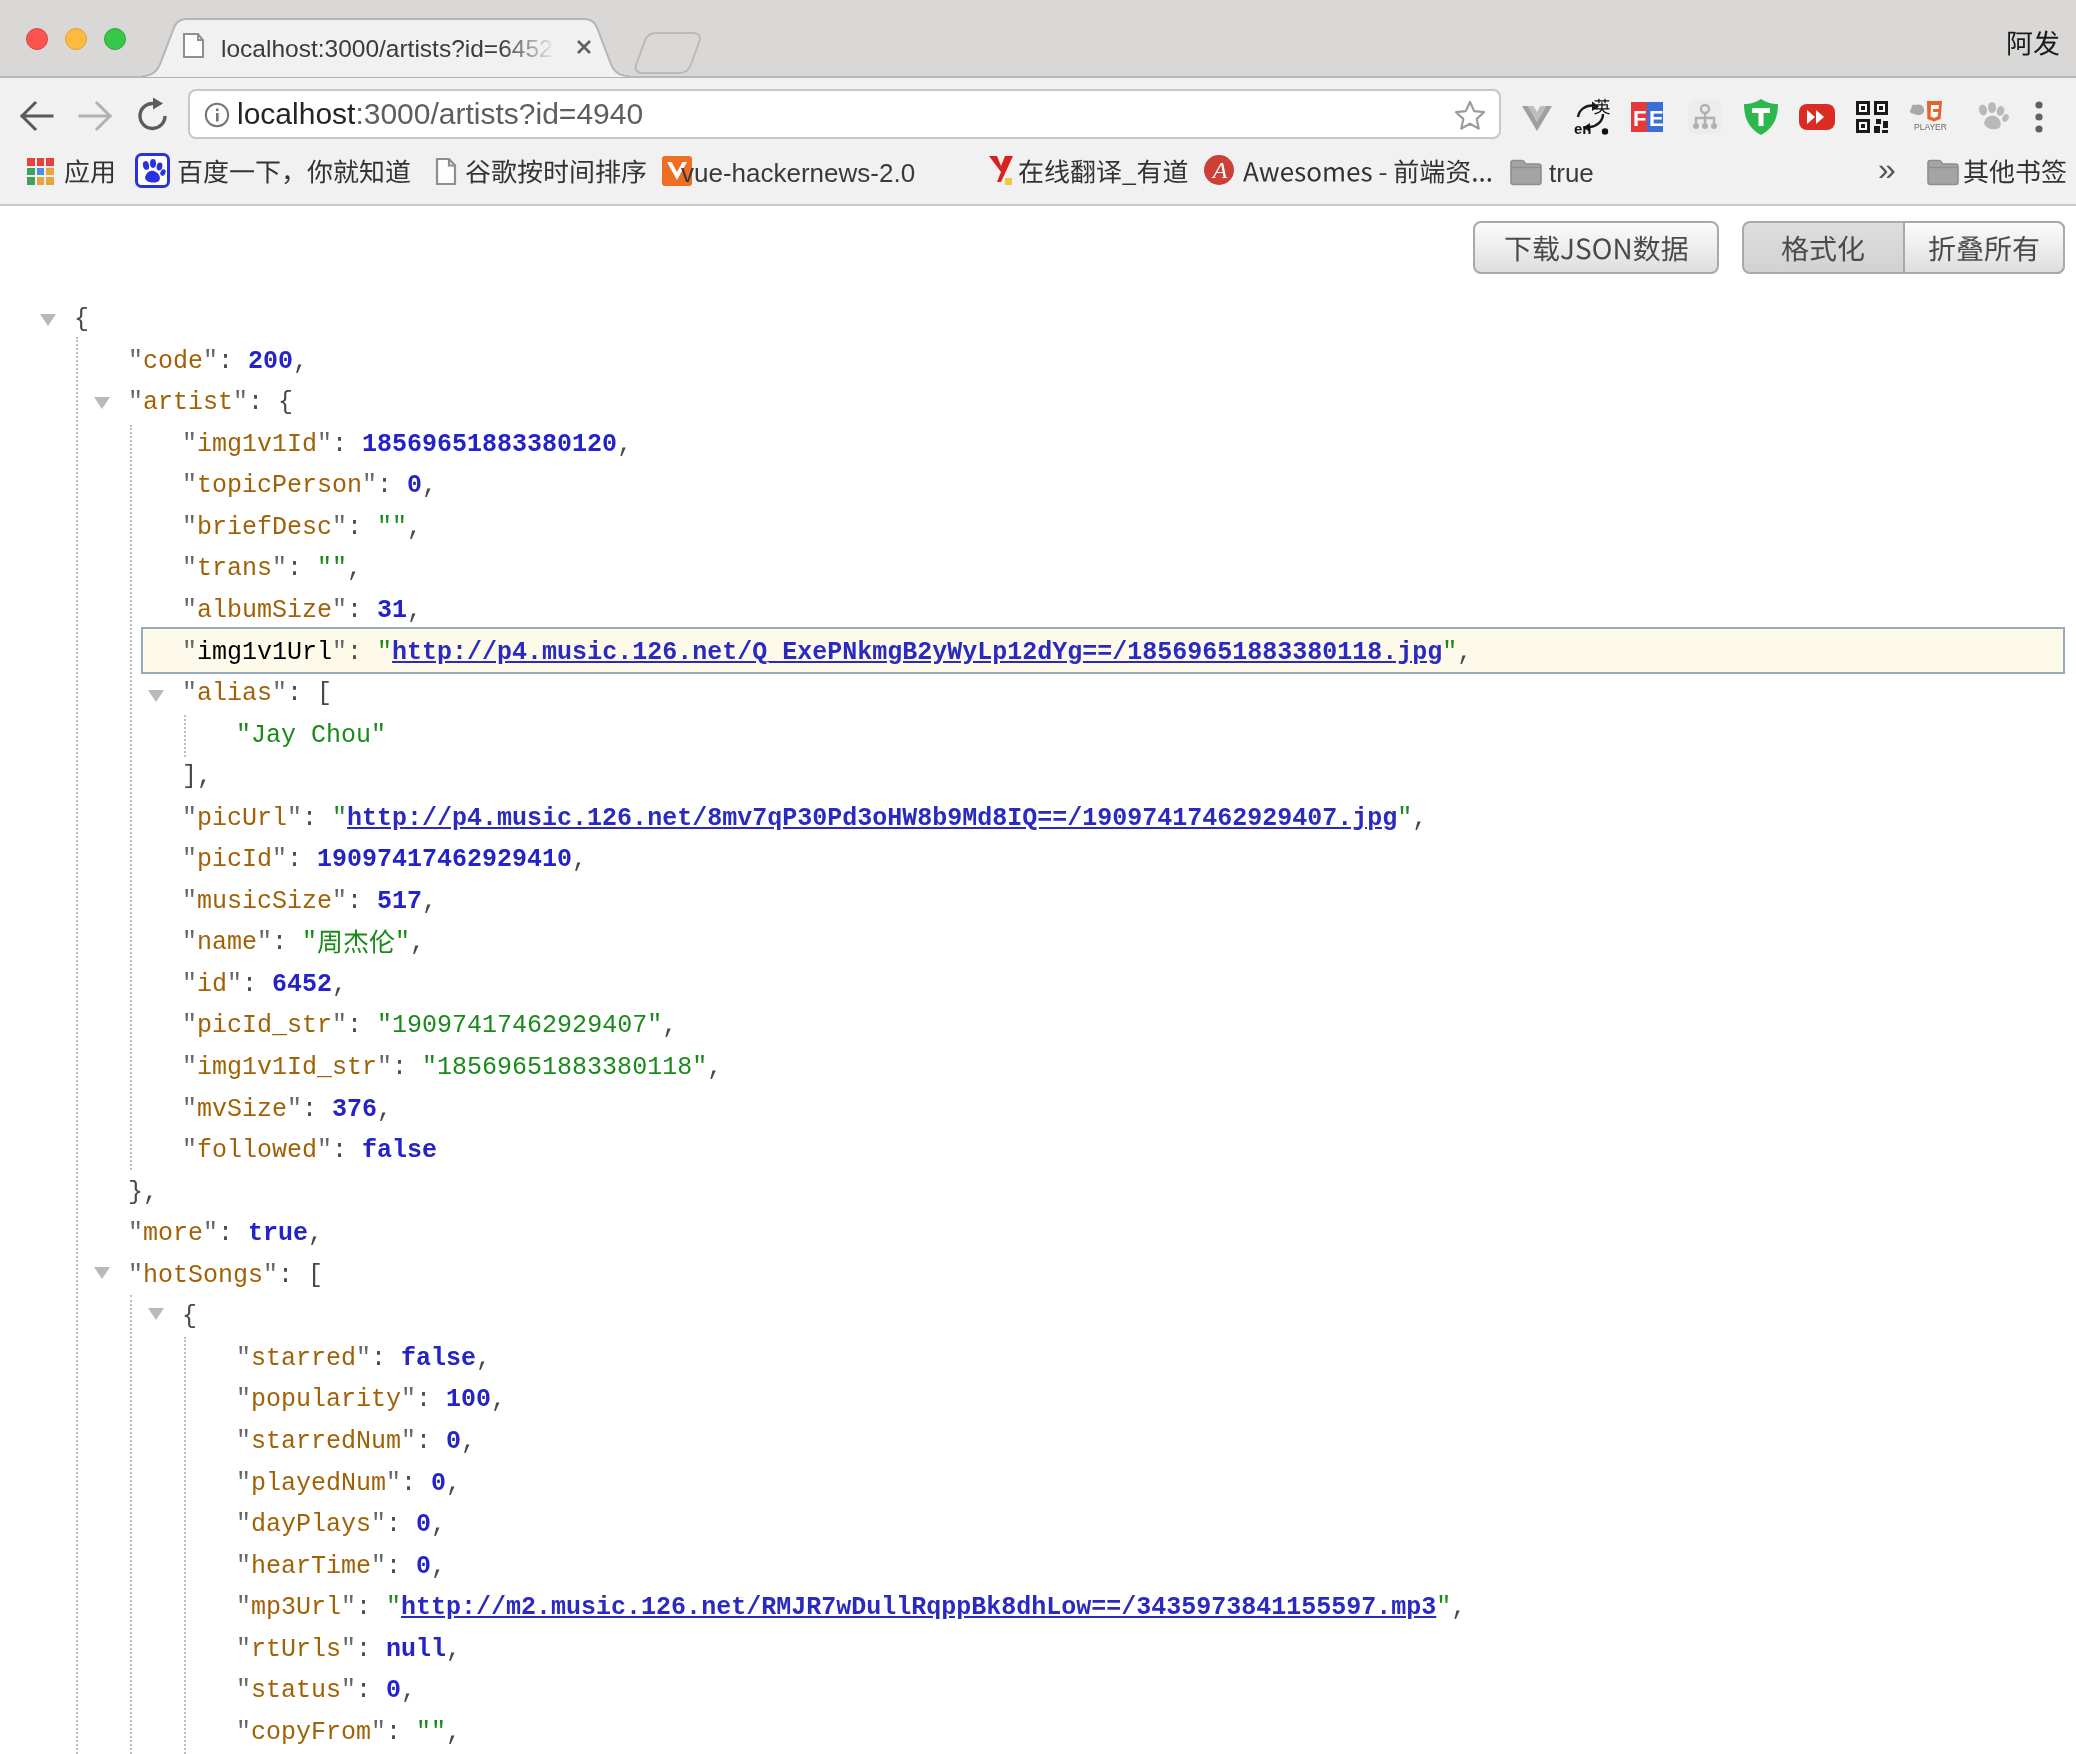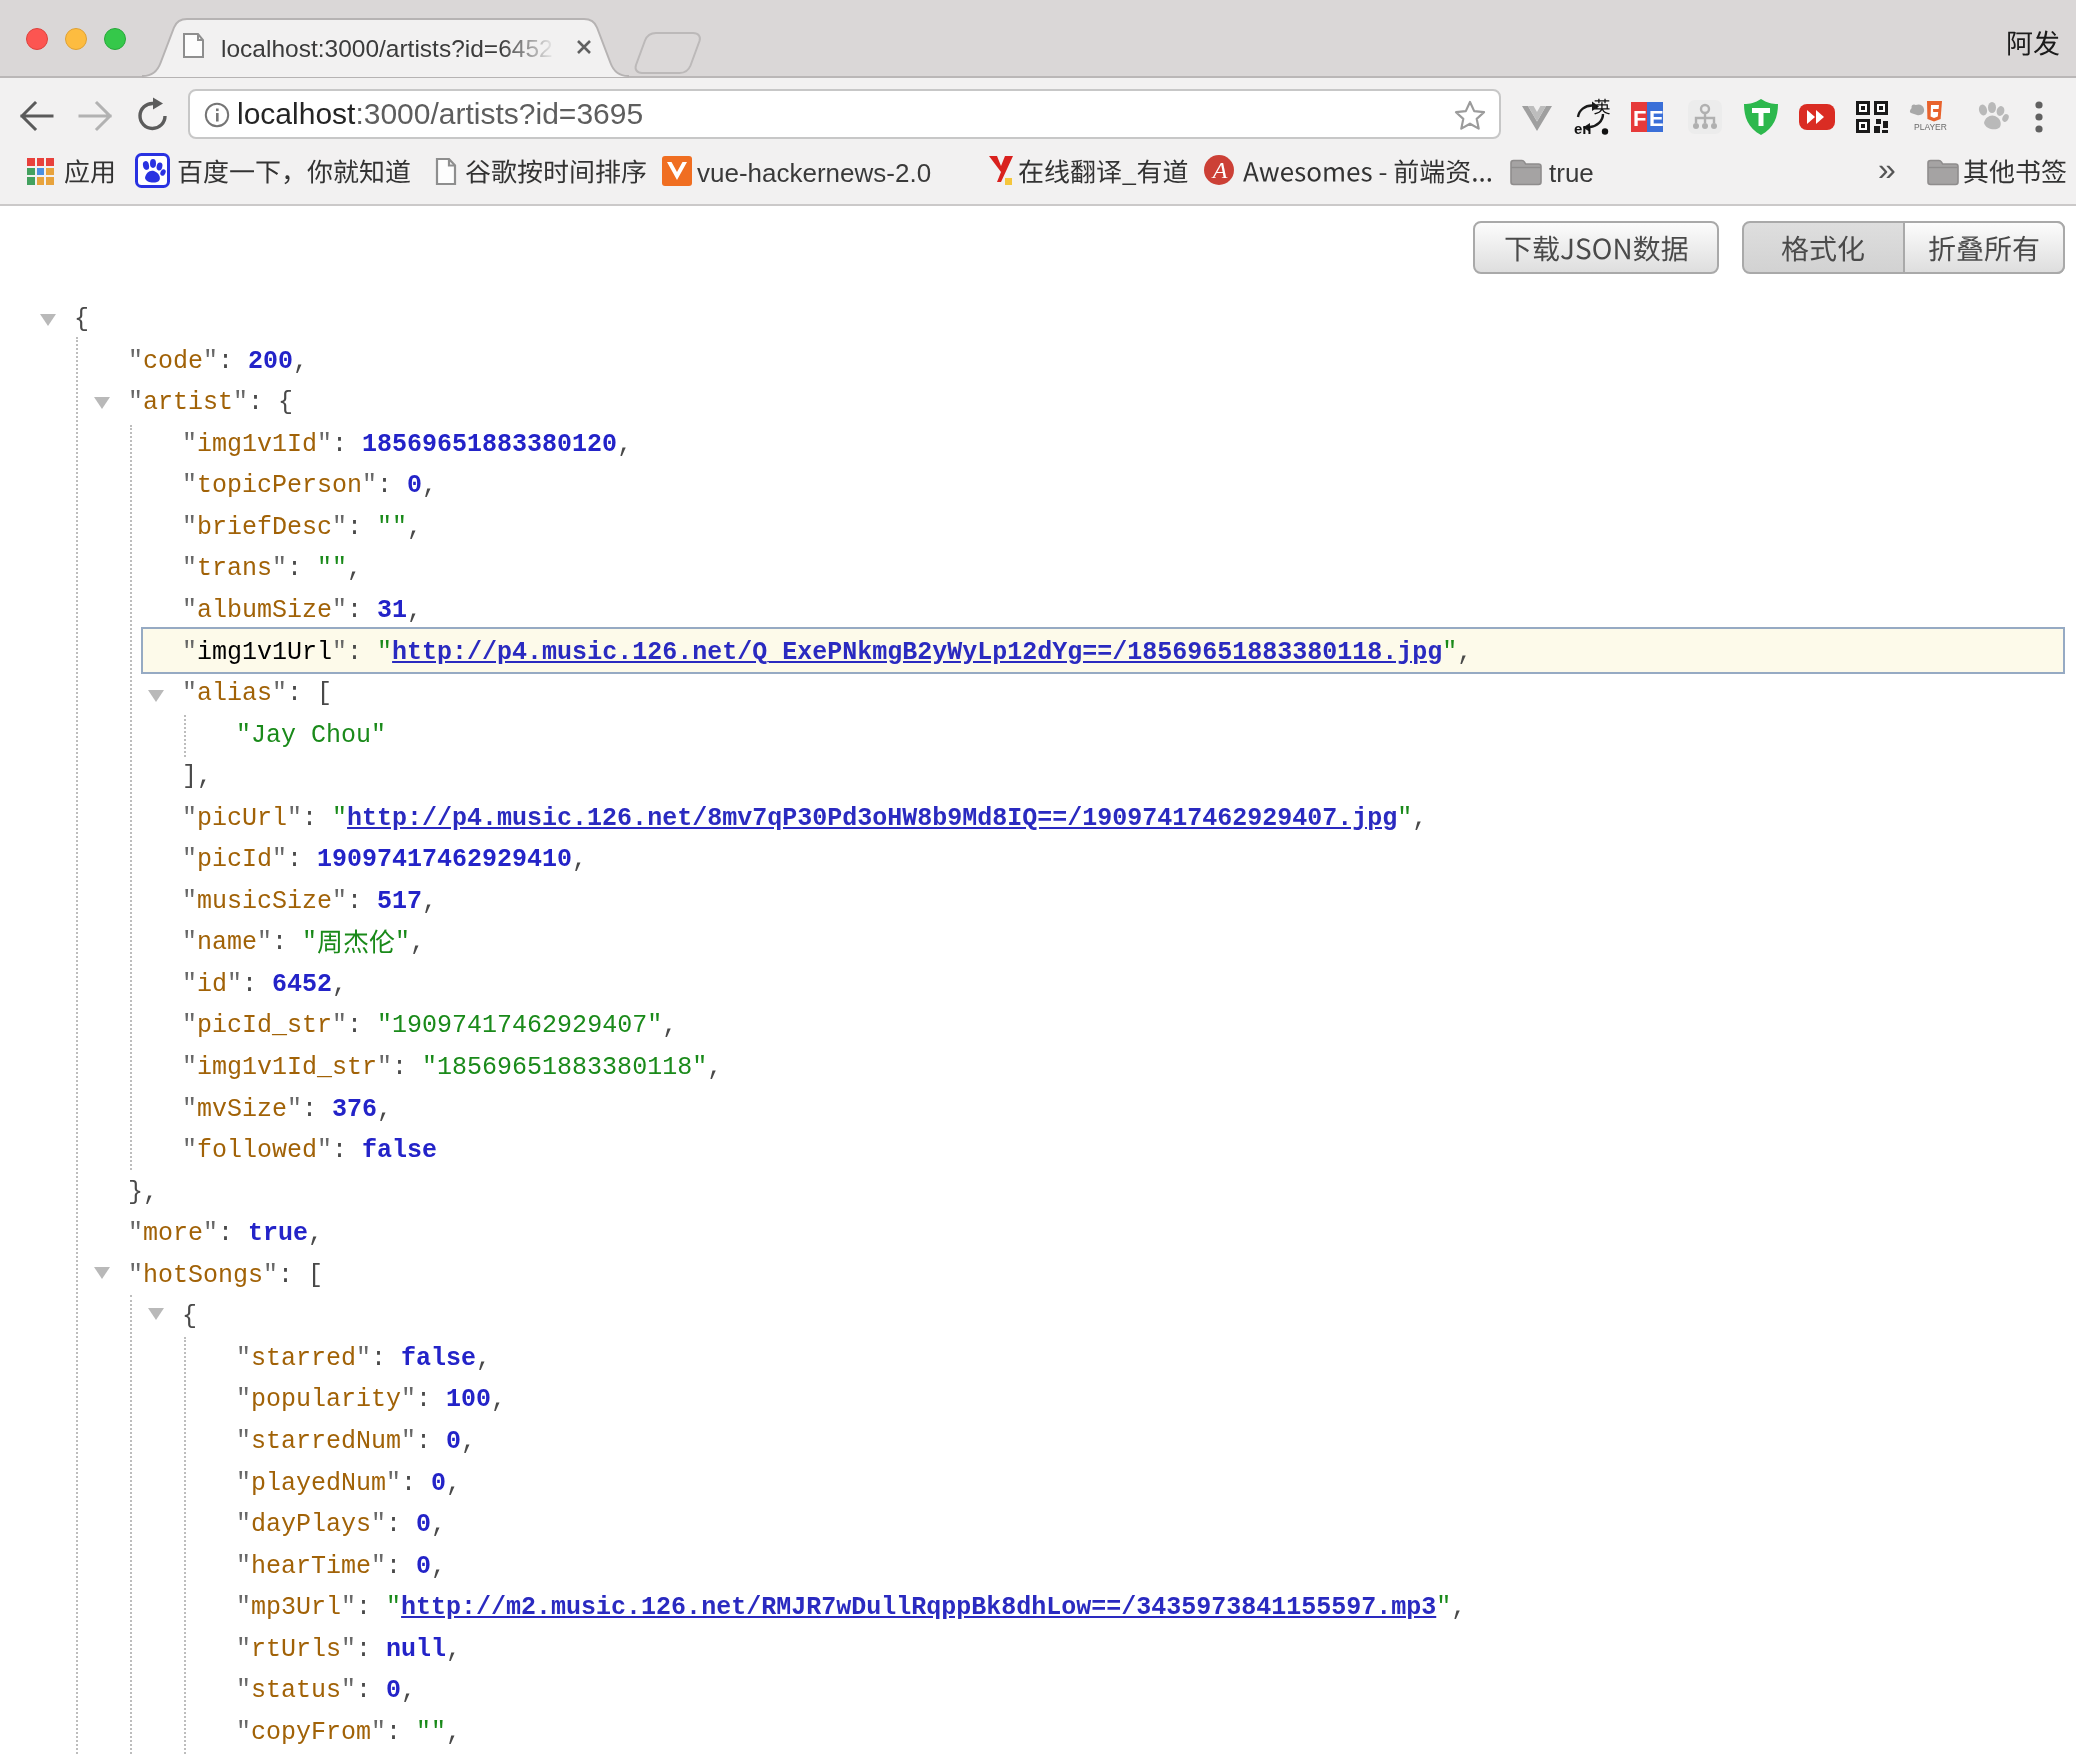--- a/index.html
+++ b/index.html
@@ -48,21 +48,21 @@
 <svg style="position:absolute;left:134px;top:19px" width="38" height="38" viewBox="0 0 38 38">
 <path d="M31,19 A12.5,12.5 0 1 1 19,6.5" stroke="#5c5c5c" stroke-width="3.4" fill="none"></path>
 <path d="M19,0.5 L19,12.5 L29,6.5 Z" fill="#5c5c5c"></path>
     </svg>
 <div id="omni">
 <svg style="position:absolute;left:14px;top:11px" width="26" height="26" viewBox="0 0 26 26">
 <circle cx="13" cy="13" r="11.2" stroke="#757575" stroke-width="2" fill="none"></circle>
 <rect x="12" y="6.5" width="2.6" height="2.6" fill="#757575"></rect>
         <rect x="12" y="11" width="2.6" height="8.5" fill="#757575"></rect>
       </svg>
-<div style="position:absolute;left:47px;top:7px;font-size:30px;line-height:32px;color:#242424">localhost<span style="color:#5e5e5e">:3000/artists?id=3695</span></div>
+<div style="position:absolute;left:47px;top:7px;font-size:30px;line-height:32px;color:#242424">localhost<span style="color:#5e5e5e">:3000/artists?id=4940</span></div>
 <svg style="position:absolute;left:1264px;top:9px" width="32" height="31" viewBox="0 0 32 31">
 <path d="M16,2 L20.2,11.1 30,12.2 22.7,18.9 24.7,28.6 16,23.7 7.3,28.6 9.3,18.9 2,12.2 11.8,11.1 Z" fill="none" stroke="#9b9b9b" stroke-width="2.2" stroke-linejoin="round"></path>
       </svg>
 </div>
 <svg style="position:absolute;left:1517px;top:19px" width="40" height="40" viewBox="0 0 40 40">
       <path d="M5,9 L20,34 L35,9 L29,9 L20,24.5 L11,9 Z" fill="#9f9f9f"></path>
       <path d="M11,9 L20,24.5 L29,9 L23.4,9 L20,15 L16.6,9 Z" fill="#bdbdbd"></path>
     </svg>
 <svg style="position:absolute;left:1572px;top:19px" width="40" height="40" viewBox="0 0 40 40">
       <path d="M6,20 C7,13 13,8.5 20,8.5" stroke="#1a1a1a" stroke-width="2.4" fill="none"></path>
@@ -172,21 +172,21 @@
 <path d="M3,2 L15,2 L21,8.5 L21,27 L3,27 Z" fill="#fdfdfd" stroke="#8e8e8e" stroke-width="2.2"></path>
       <path d="M15,2 L15,8.5 L21,8.5" fill="none" stroke="#8e8e8e" stroke-width="2.2"></path>
     </svg>
 <svg style="position:absolute;left:465.0px;top:79.6px" width="182.0" height="28.6" viewBox="0 -900 7000 1100">
       <path d="M588 -781C683 -711 803 -609 860 -543L925 -592C864 -657 740 -755 648 -823ZM336 -815C273 -732 173 -648 80 -595C98 -582 128 -555 142 -541C232 -601 338 -695 409 -786ZM496 -662C407 -511 222 -366 38 -306C55 -287 74 -255 84 -233C130 -251 177 -275 222 -301V81H298V40H708V79H787V-293C828 -269 869 -249 910 -233C923 -255 948 -287 967 -304C808 -356 635 -474 541 -593L558 -620ZM298 -27V-254H708V-27ZM253 -321C346 -381 432 -456 498 -536C563 -457 650 -381 742 -321Z M1160 -612H1278V-513H1160ZM1103 -667V-460H1337V-667ZM1040 -395V-328H1412V4C1412 15 1409 18 1396 19C1383 19 1341 19 1295 18C1304 34 1314 58 1317 75C1380 75 1421 74 1446 64C1472 56 1479 40 1479 4V-328H1571V-395H1474V-726H1548V-790H1051V-726H1406V-395ZM1093 -266V-7H1156V-51H1341V-266ZM1156 -210H1280V-106H1156ZM1631 -841C1607 -692 1565 -547 1500 -455C1518 -446 1550 -427 1563 -417C1598 -469 1627 -537 1652 -612H1877C1865 -545 1850 -473 1835 -426L1895 -408C1919 -473 1943 -579 1959 -668L1908 -683L1897 -680H1671C1684 -728 1694 -778 1703 -829ZM1697 -552V-483C1697 -341 1682 -130 1490 31C1506 43 1530 67 1540 84C1652 -11 1709 -124 1738 -232C1777 -101 1836 -6 1933 81C1943 61 1964 38 1982 24C1858 -80 1800 -199 1764 -400C1765 -429 1766 -457 1766 -482V-552Z M2772 -379C2755 -284 2723 -210 2675 -151C2621 -180 2567 -209 2516 -234C2538 -277 2562 -327 2584 -379ZM2417 -210C2482 -178 2553 -139 2623 -99C2557 -45 2470 -9 2358 16C2371 32 2389 64 2395 81C2519 49 2615 4 2688 -61C2773 -10 2850 41 2900 82L2954 24C2901 -16 2824 -65 2739 -114C2794 -182 2831 -269 2853 -379H2959V-447H2612C2631 -497 2649 -547 2663 -594L2587 -605C2573 -556 2553 -501 2531 -447H2355V-379H2502C2474 -315 2444 -256 2417 -210ZM2383 -712V-517H2454V-645H2873V-518H2945V-712H2711C2701 -752 2684 -803 2668 -845L2593 -831C2606 -795 2620 -750 2630 -712ZM2177 -840V-639H2042V-568H2177V-319L2030 -277L2048 -204L2177 -244V-7C2177 8 2171 12 2158 12C2145 13 2104 13 2058 12C2068 32 2079 62 2081 80C2147 80 2188 78 2214 67C2240 55 2249 35 2249 -7V-267L2377 -309L2367 -376L2249 -340V-568H2357V-639H2249V-840Z M3474 -452C3527 -375 3595 -269 3627 -208L3693 -246C3659 -307 3590 -409 3536 -485ZM3324 -402V-174H3153V-402ZM3324 -469H3153V-688H3324ZM3081 -756V-25H3153V-106H3394V-756ZM3764 -835V-640H3440V-566H3764V-33C3764 -13 3756 -6 3736 -6C3714 -4 3640 -4 3562 -7C3573 15 3585 49 3590 70C3690 70 3754 69 3790 56C3826 44 3840 22 3840 -33V-566H3962V-640H3840V-835Z M4091 -615V80H4168V-615ZM4106 -791C4152 -747 4204 -684 4227 -644L4289 -684C4265 -726 4211 -785 4164 -827ZM4379 -295H4619V-160H4379ZM4379 -491H4619V-358H4379ZM4311 -554V-98H4690V-554ZM4352 -784V-713H4836V-11C4836 2 4832 6 4819 7C4806 7 4765 8 4723 6C4733 25 4743 57 4747 75C4808 75 4851 75 4878 63C4904 50 4913 31 4913 -11V-784Z M5182 -840V-638H5055V-568H5182V-348L5042 -311L5057 -237L5182 -274V-14C5182 -1 5177 3 5164 4C5154 4 5115 4 5074 3C5083 22 5093 53 5096 72C5158 72 5196 70 5221 58C5245 47 5254 27 5254 -14V-295L5373 -331L5364 -399L5254 -368V-568H5362V-638H5254V-840ZM5380 -253V-184H5550V79H5623V-833H5550V-669H5401V-601H5550V-461H5404V-394H5550V-253ZM5715 -833V80H5787V-181H5962V-250H5787V-394H5941V-461H5787V-601H5950V-669H5787V-833Z M6371 -437C6438 -408 6518 -370 6583 -336H6230V-271H6542V-8C6542 7 6537 11 6517 12C6498 13 6431 13 6357 11C6367 32 6379 60 6383 81C6473 81 6533 81 6569 70C6606 59 6617 38 6617 -7V-271H6833C6799 -225 6761 -178 6729 -146L6789 -116C6841 -166 6897 -245 6949 -317L6895 -340L6882 -336H6697L6705 -344C6685 -356 6658 -370 6629 -384C6712 -429 6798 -493 6857 -554L6808 -591L6791 -587H6288V-525H6724C6678 -485 6619 -444 6564 -416C6514 -439 6461 -462 6416 -481ZM6471 -824C6486 -795 6504 -759 6517 -728H6120V-450C6120 -305 6113 -102 6031 41C6048 49 6081 70 6094 83C6180 -69 6193 -295 6193 -450V-658H6951V-728H6603C6589 -761 6564 -809 6543 -845Z" fill="#333"></path>
     </svg>
 <svg style="position:absolute;left:662px;top:78px" width="30" height="30" viewBox="0 0 30 30">
 <rect width="30" height="30" rx="3" fill="#f06e21"></rect>
       <path d="M5,6 L15,24 L25,6 L20.5,6 L15,16 L9.5,6 Z" fill="#fff"></path>
     </svg>
-<div class="bmtxt" style="left:697px">vue-hackernews-2.0</div>
+<div class="bmtxt" style="left:681px">vue-hackernews-2.0</div>
 <svg style="position:absolute;left:985px;top:76px" width="32" height="34" viewBox="0 0 32 34">
 <path d="M4,2 L12,2 L16,12 L20,2 L28,2 L16,28 L12,28 L16,18 Z" fill="#d9211e"></path>
       <rect x="20" y="24" width="7" height="7" fill="#f5c63c"></rect>
     </svg>
 <svg style="position:absolute;left:1018.0px;top:79.6px" width="170.5" height="28.6" viewBox="0 -900 6559 1100">
       <path d="M391 -840C377 -789 359 -736 338 -685H63V-613H305C241 -485 153 -366 38 -286C50 -269 69 -237 77 -217C119 -247 158 -281 193 -318V76H268V-407C315 -471 356 -541 390 -613H939V-685H421C439 -730 455 -776 469 -821ZM598 -561V-368H373V-298H598V-14H333V56H938V-14H673V-298H900V-368H673V-561Z M1054 -54 1070 18C1162 -10 1282 -46 1398 -80L1387 -144C1264 -109 1137 -74 1054 -54ZM1704 -780C1754 -756 1817 -717 1849 -689L1893 -736C1861 -763 1797 -800 1748 -822ZM1072 -423C1086 -430 1110 -436 1232 -452C1188 -387 1149 -337 1130 -317C1099 -280 1076 -255 1054 -251C1063 -232 1074 -197 1078 -182C1099 -194 1133 -204 1384 -255C1382 -270 1382 -298 1384 -318L1185 -282C1261 -372 1337 -482 1401 -592L1338 -630C1319 -593 1297 -555 1275 -519L1148 -506C1208 -591 1266 -699 1309 -804L1239 -837C1199 -717 1126 -589 1104 -556C1082 -522 1065 -499 1047 -494C1056 -474 1068 -438 1072 -423ZM1887 -349C1847 -286 1793 -228 1728 -178C1712 -231 1698 -295 1688 -367L1943 -415L1931 -481L1679 -434C1674 -476 1669 -520 1666 -566L1915 -604L1903 -670L1662 -634C1659 -701 1658 -770 1658 -842H1584C1585 -767 1587 -694 1591 -623L1433 -600L1445 -532L1595 -555C1598 -509 1603 -464 1608 -421L1413 -385L1425 -317L1617 -353C1629 -270 1645 -195 1666 -133C1581 -76 1483 -31 1381 0C1399 17 1418 44 1428 62C1522 29 1611 -14 1691 -66C1732 24 1786 77 1857 77C1926 77 1949 44 1963 -68C1946 -75 1922 -91 1907 -108C1902 -19 1892 4 1865 4C1821 4 1784 -37 1753 -110C1832 -170 1900 -241 1950 -319Z M2510 -615C2537 -552 2565 -466 2576 -415L2629 -434C2618 -483 2588 -567 2560 -630ZM2734 -618C2761 -555 2789 -471 2799 -421L2853 -437C2842 -486 2812 -569 2784 -630ZM2402 -737C2390 -698 2366 -639 2346 -600H2313V-753C2375 -761 2433 -770 2479 -781L2438 -833C2348 -811 2187 -793 2055 -785C2063 -771 2070 -748 2073 -733C2128 -735 2189 -740 2249 -746V-600H2049V-541H2223C2176 -474 2099 -404 2036 -366C2047 -349 2062 -320 2068 -301L2084 -312V79H2143V22H2409V67H2470V-320H2094C2148 -362 2205 -424 2249 -485V-338H2313V-487C2364 -446 2433 -386 2460 -357L2498 -416C2473 -437 2372 -509 2323 -541H2483V-600H2405C2423 -634 2443 -678 2460 -718ZM2100 -710C2115 -675 2132 -628 2140 -600L2193 -617C2185 -644 2167 -689 2151 -723ZM2253 -125V-38H2143V-125ZM2308 -125H2409V-38H2308ZM2253 -179H2143V-261H2253ZM2308 -179V-261H2409V-179ZM2493 -199 2528 -147C2565 -186 2606 -232 2647 -278V-6C2647 7 2643 10 2632 10C2620 11 2584 11 2546 10C2556 28 2564 58 2566 75C2620 75 2656 74 2679 63C2701 51 2709 31 2709 -6V-793H2512V-729H2647V-364C2589 -299 2531 -238 2493 -199ZM2722 -210 2758 -158C2792 -194 2830 -236 2867 -278V-8C2867 6 2863 10 2851 10C2840 10 2802 11 2762 9C2772 27 2782 59 2785 77C2839 77 2877 75 2900 64C2924 52 2932 31 2932 -7V-792H2733V-728H2867V-363C2813 -304 2759 -246 2722 -210Z M3101 -780C3144 -726 3195 -653 3217 -606L3278 -650C3254 -695 3202 -766 3157 -817ZM3611 -412V-324H3412V-257H3611V-150H3357V-122L3341 -161L3260 -101V-527H3047V-455H3187V-97C3187 -48 3156 -14 3138 1C3151 12 3172 40 3180 56C3194 37 3217 17 3357 -90V-83H3611V82H3685V-83H3950V-150H3685V-257H3885V-324H3685V-412ZM3802 -720C3764 -666 3713 -618 3653 -577C3598 -618 3551 -666 3516 -720ZM3370 -787V-720H3442C3481 -651 3533 -591 3594 -539C3509 -490 3413 -453 3320 -431C3334 -416 3352 -386 3360 -367C3461 -395 3563 -438 3654 -495C3733 -442 3825 -402 3925 -377C3936 -397 3956 -426 3972 -440C3878 -460 3791 -492 3715 -536C3797 -598 3866 -673 3911 -763L3862 -790L3849 -787Z M4013 140H4545V80H4013Z M4950 -840C4938 -797 4924 -753 4906 -710H4622V-640H4875C4811 -508 4719 -386 4599 -304C4613 -290 4637 -263 4647 -246C4710 -291 4766 -345 4814 -406V79H4888V-119H5307V-15C5307 0 5302 6 5285 6C5266 7 5205 8 5139 5C5149 26 5160 57 5164 77C5250 77 5305 77 5338 66C5371 53 5381 30 5381 -14V-524H4895C4918 -562 4938 -600 4956 -640H5498V-710H4986C5001 -747 5014 -785 5026 -822ZM4888 -289H5307V-184H4888ZM4888 -353V-456H5307V-353Z M5623 -765C5676 -714 5739 -642 5766 -596L5828 -638C5798 -684 5734 -753 5681 -801ZM6014 -368H6349V-284H6014ZM6014 -231H6349V-147H6014ZM6014 -504H6349V-421H6014ZM5943 -561V-89H6422V-561H6183C6194 -586 6206 -616 6218 -645H6506V-708H6319C6343 -741 6368 -781 6392 -818L6318 -840C6302 -801 6270 -747 6243 -708H6056L6108 -732C6096 -763 6064 -811 6035 -844L5973 -817C5999 -784 6027 -739 6040 -708H5870V-645H6135C6129 -618 6120 -587 6112 -561ZM5821 -483H5610V-413H5749V-102C5704 -86 5653 -44 5601 7L5648 68C5699 6 5750 -47 5786 -47C5809 -47 5840 -17 5883 7C5952 46 6038 57 6156 57C6252 57 6428 51 6500 46C6501 25 6513 -9 6521 -27C6424 -17 6275 -10 6158 -10C6049 -10 5963 -17 5899 -52C5864 -72 5841 -90 5821 -100Z" fill="#333"></path>
     </svg>
 <div style="position:absolute;left:1204px;top:77px;width:30px;height:30px;border-radius:50%;background:#cc4036"></div>
 <div style="position:absolute;left:1210px;top:79px;width:20px;height:26px;font-family:'Liberation Serif',serif;font-style:italic;font-size:24px;color:#fff;text-align:center">A</div>
 <svg style="position:absolute;left:1243.0px;top:79.6px" width="250.0" height="28.6" viewBox="0 -900 9615 1100">

